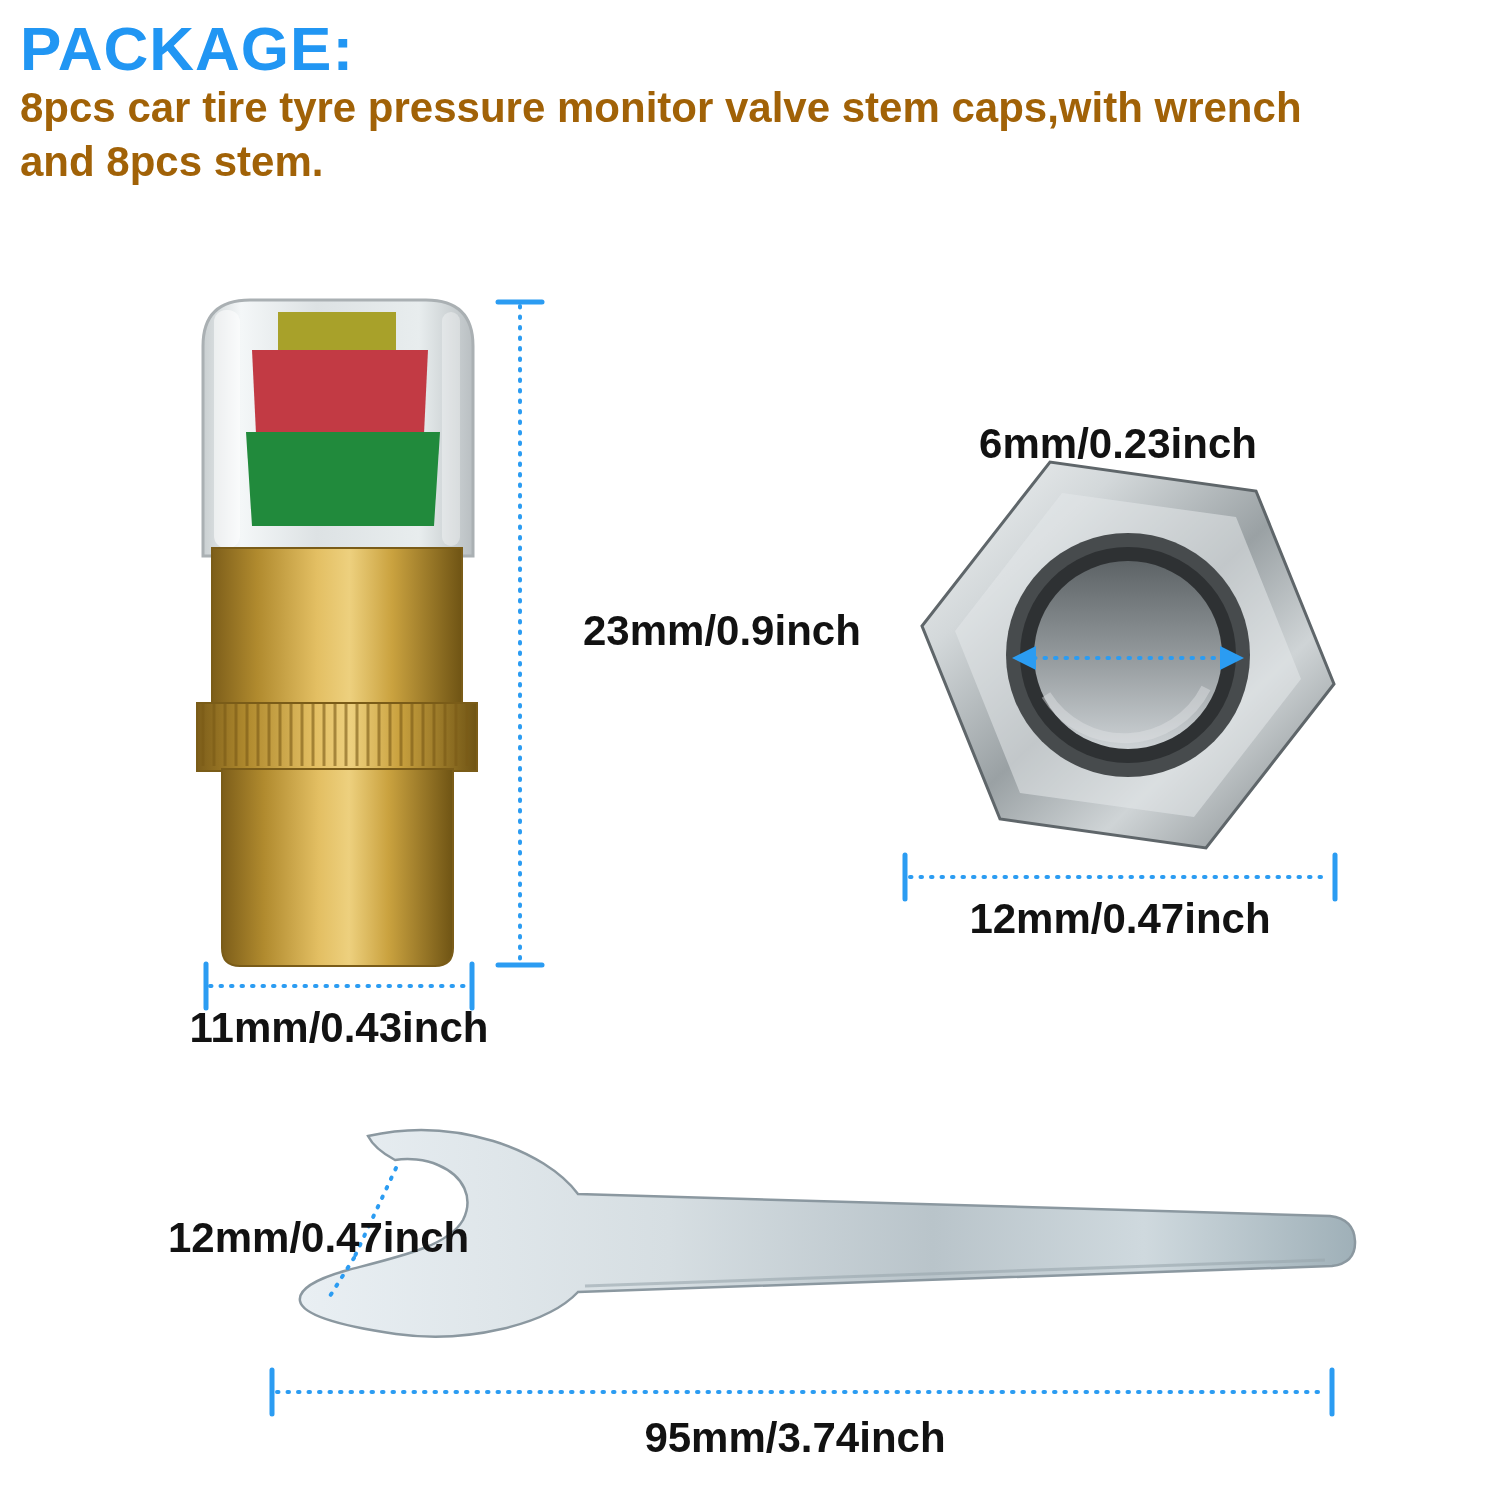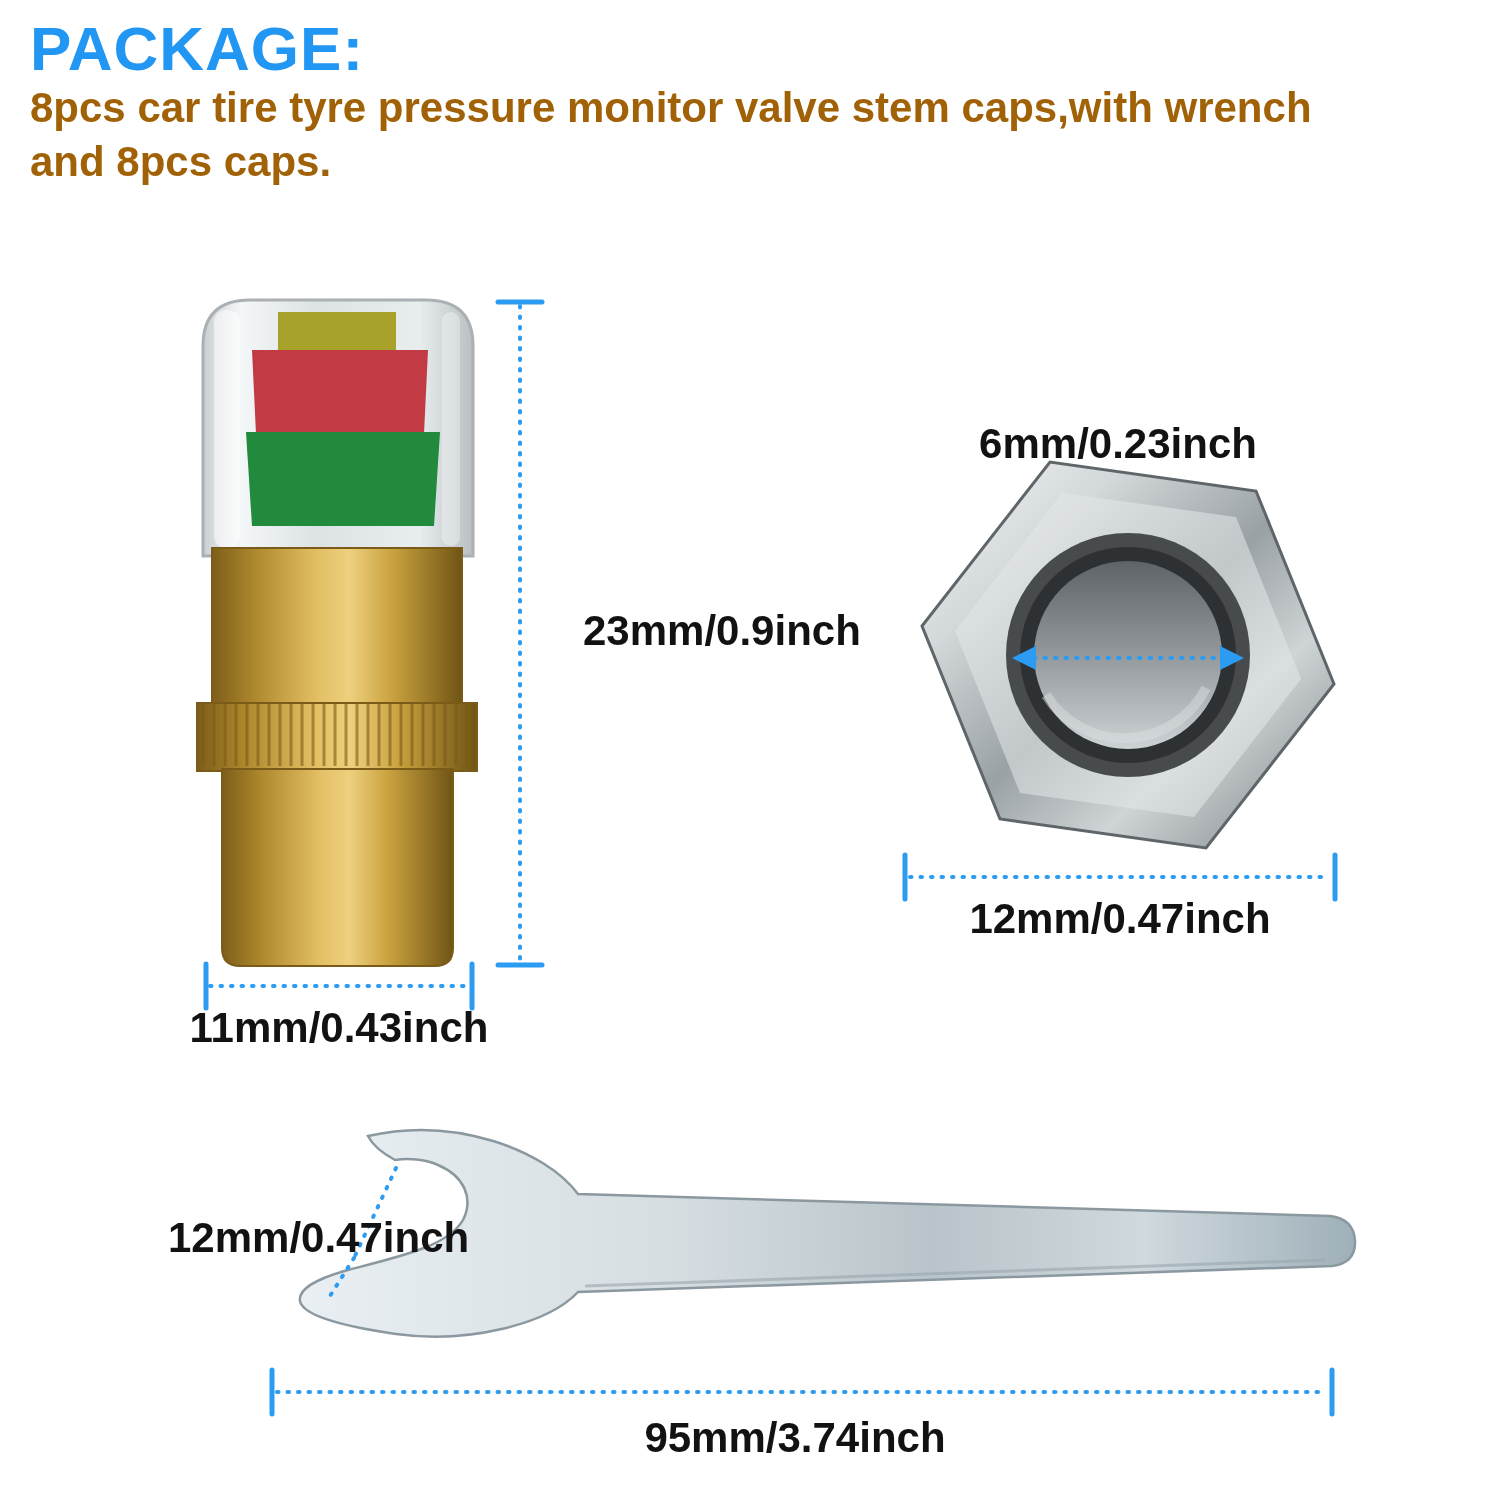--- a/index.html
+++ b/index.html
@@ -1,33 +1,33 @@
 <!DOCTYPE html>
 <html><head>
 <meta charset="utf-8">
 <style>
   html,body{margin:0;padding:0;background:#ffffff;}
   body{width:1500px;height:1500px;position:relative;overflow:hidden;
        font-family:"Liberation Sans", sans-serif;}
-  .header{position:absolute;left:30px;top:16px;width:1456px;}
+  .header{position:absolute;left:20px;top:16px;width:1456px;}
   .title{font-size:62px;font-weight:800;color:#2196f3;letter-spacing:1px;line-height:1.05;}
   .desc-line{font-size:42px;font-weight:700;color:#a16207;line-height:1.28;white-space:nowrap;}
   .diagram{position:absolute;left:0;top:0;}
   .dim-label{font:700 42px "Liberation Sans", sans-serif;fill:#121212;}
   .dotline{stroke:#2b9cf2;stroke-width:4;stroke-dasharray:1.5 9;stroke-linecap:round;fill:none;}
   .tick{stroke:#2b9cf2;stroke-width:5;stroke-linecap:round;}
   .arrow{fill:#2b9cf2;}
 </style>
 </head>
 <body>
 
 <div class="header">
   <div class="title">PACKAGE:</div>
   <div class="desc-line">8pcs car tire tyre pressure monitor valve stem caps,with wrench</div>
-  <div class="desc-line">and 8pcs caps.</div>
+  <div class="desc-line">and 8pcs stem.</div>
 </div>
 
 <svg class="diagram" width="1500" height="1500" viewBox="0 0 1500 1500">
   <defs>
     <linearGradient id="brass" x1="0" y1="0" x2="1" y2="0">
       <stop offset="0" stop-color="#7d5e1a"></stop>
       <stop offset="0.18" stop-color="#b08a2e"></stop>
       <stop offset="0.42" stop-color="#e3bf63"></stop>
       <stop offset="0.55" stop-color="#edd07e"></stop>
       <stop offset="0.72" stop-color="#caa23f"></stop>

